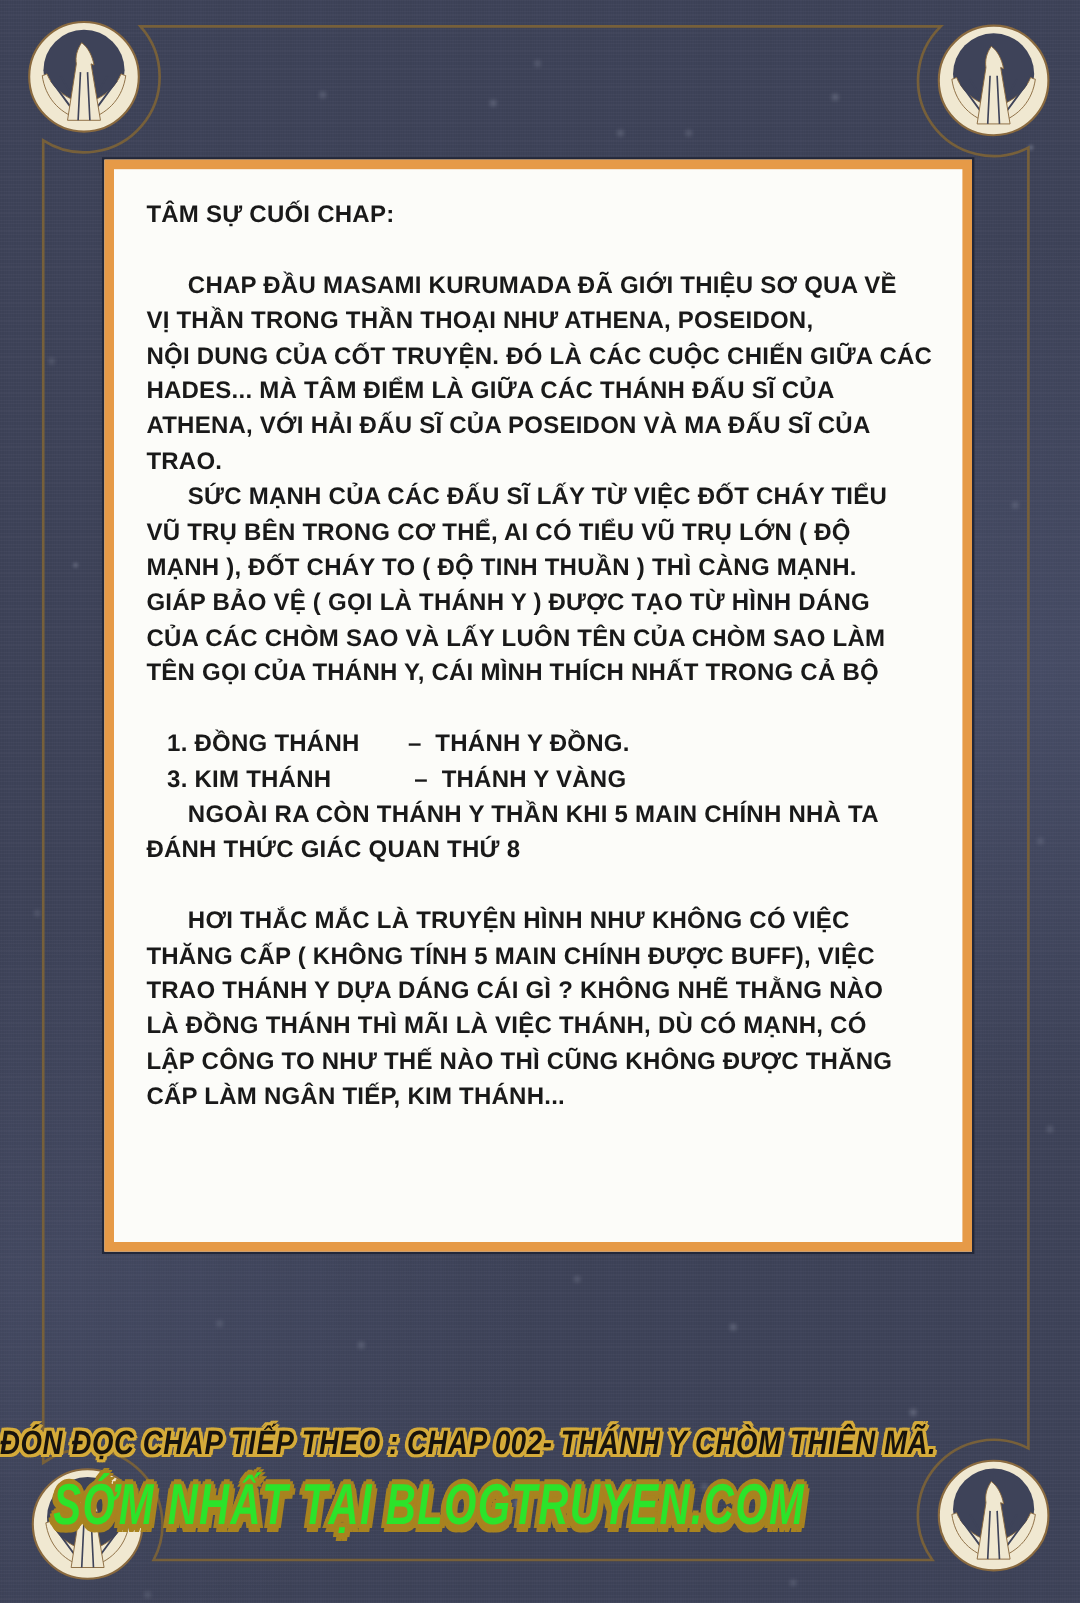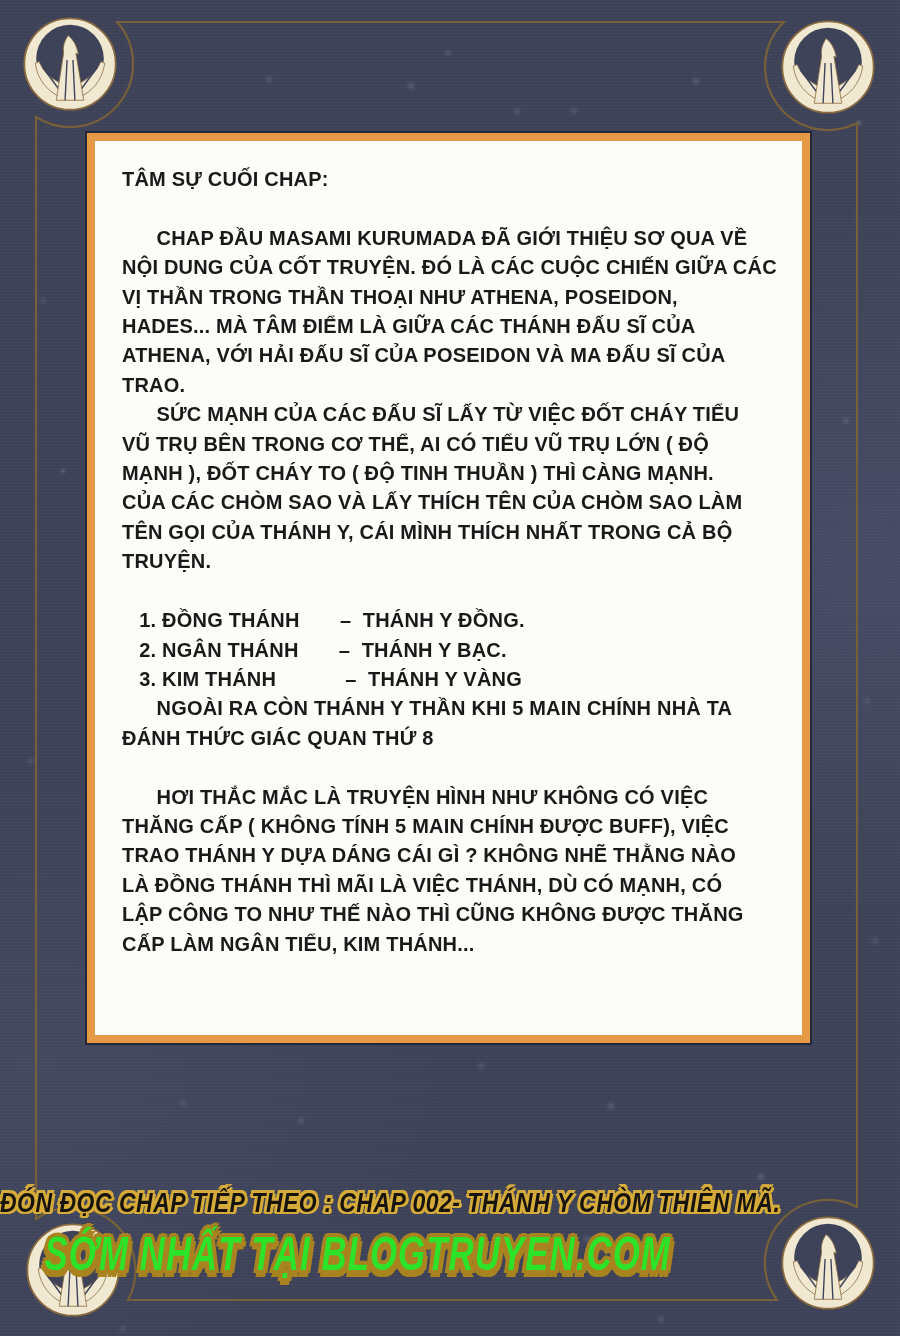--- a/index.html
+++ b/index.html
@@ -123,44 +123,43 @@
     </svg>
   <svg class="emblem br" viewBox="0 0 100 100">
       <use href="#phoenix"></use>
     </svg>
 
   <div class="note-box">
     <div class="note-title">TÂM SỰ CUỐI CHAP:</div>
     <div class="note-body">
         <div class="tl-line">&nbsp;</div>
         <div class="tl-line">      CHAP ĐẦU MASAMI KURUMADA ĐÃ GIỚI THIỆU SƠ QUA VỀ</div>
+        <div class="tl-line">VỊ THẦN TRONG THẦN THOẠI NHƯ ATHENA, POSEIDON,</div>
         <div class="tl-line">NỘI DUNG CỦA CỐT TRUYỆN. ĐÓ LÀ CÁC CUỘC CHIẾN GIỮA CÁC</div>
-        <div class="tl-line">VỊ THẦN TRONG THẦN THOẠI NHƯ ATHENA, POSEIDON,</div>
         <div class="tl-line">HADES... MÀ TÂM ĐIỂM LÀ GIỮA CÁC THÁNH ĐẤU SĨ CỦA</div>
         <div class="tl-line">ATHENA, VỚI HẢI ĐẤU SĨ CỦA POSEIDON VÀ MA ĐẤU SĨ CỦA</div>
         <div class="tl-line">TRAO.</div>
         <div class="tl-line">      SỨC MẠNH CỦA CÁC ĐẤU SĨ LẤY TỪ VIỆC ĐỐT CHÁY TIỂU</div>
         <div class="tl-line">VŨ TRỤ BÊN TRONG CƠ THỂ, AI CÓ TIỂU VŨ TRỤ LỚN ( ĐỘ</div>
         <div class="tl-line">MẠNH ), ĐỐT CHÁY TO ( ĐỘ TINH THUẦN ) THÌ CÀNG MẠNH.</div>
-        <div class="tl-line">CỦA CÁC CHÒM SAO VÀ LẤY THÍCH TÊN CỦA CHÒM SAO LÀM</div>
+        <div class="tl-line">GIÁP BẢO VỆ ( GỌI LÀ THÁNH Y ) ĐƯỢC TẠO TỪ HÌNH DÁNG</div>
+        <div class="tl-line">CỦA CÁC CHÒM SAO VÀ LẤY LUÔN TÊN CỦA CHÒM SAO LÀM</div>
         <div class="tl-line">TÊN GỌI CỦA THÁNH Y, CÁI MÌNH THÍCH NHẤT TRONG CẢ BỘ</div>
-        <div class="tl-line">TRUYỆN.</div>
         <div class="tl-line">&nbsp;</div>
         <div class="tl-line">   1. ĐỒNG THÁNH       –  THÁNH Y ĐỒNG.</div>
-        <div class="tl-line">   2. NGÂN THÁNH       –  THÁNH Y BẠC.</div>
         <div class="tl-line">   3. KIM THÁNH            –  THÁNH Y VÀNG</div>
         <div class="tl-line">      NGOÀI RA CÒN THÁNH Y THẦN KHI 5 MAIN CHÍNH NHÀ TA</div>
         <div class="tl-line">ĐÁNH THỨC GIÁC QUAN THỨ 8</div>
         <div class="tl-line">&nbsp;</div>
         <div class="tl-line">      HƠI THẮC MẮC LÀ TRUYỆN HÌNH NHƯ KHÔNG CÓ VIỆC</div>
         <div class="tl-line">THĂNG CẤP ( KHÔNG TÍNH 5 MAIN CHÍNH ĐƯỢC BUFF), VIỆC</div>
         <div class="tl-line">TRAO THÁNH Y DỰA DÁNG CÁI GÌ ? KHÔNG NHẼ THẰNG NÀO</div>
         <div class="tl-line">LÀ ĐỒNG THÁNH THÌ MÃI LÀ VIỆC THÁNH, DÙ CÓ MẠNH, CÓ</div>
         <div class="tl-line">LẬP CÔNG TO NHƯ THẾ NÀO THÌ CŨNG KHÔNG ĐƯỢC THĂNG</div>
-        <div class="tl-line">CẤP LÀM NGÂN TIỂU, KIM THÁNH...</div>
+        <div class="tl-line">CẤP LÀM NGÂN TIẾP, KIM THÁNH...</div>
       </div>
   </div>
 
   <div class="banner">
     <div class="banner-line1">ĐÓN ĐỌC CHAP TIẾP THEO : CHAP 002- THÁNH Y CHÒM THIÊN MÃ.</div>
     <div class="banner-line2">SỚM NHẤT TẠI BLOGTRUYEN.COM</div>
   </div>
 
 </div>
 

